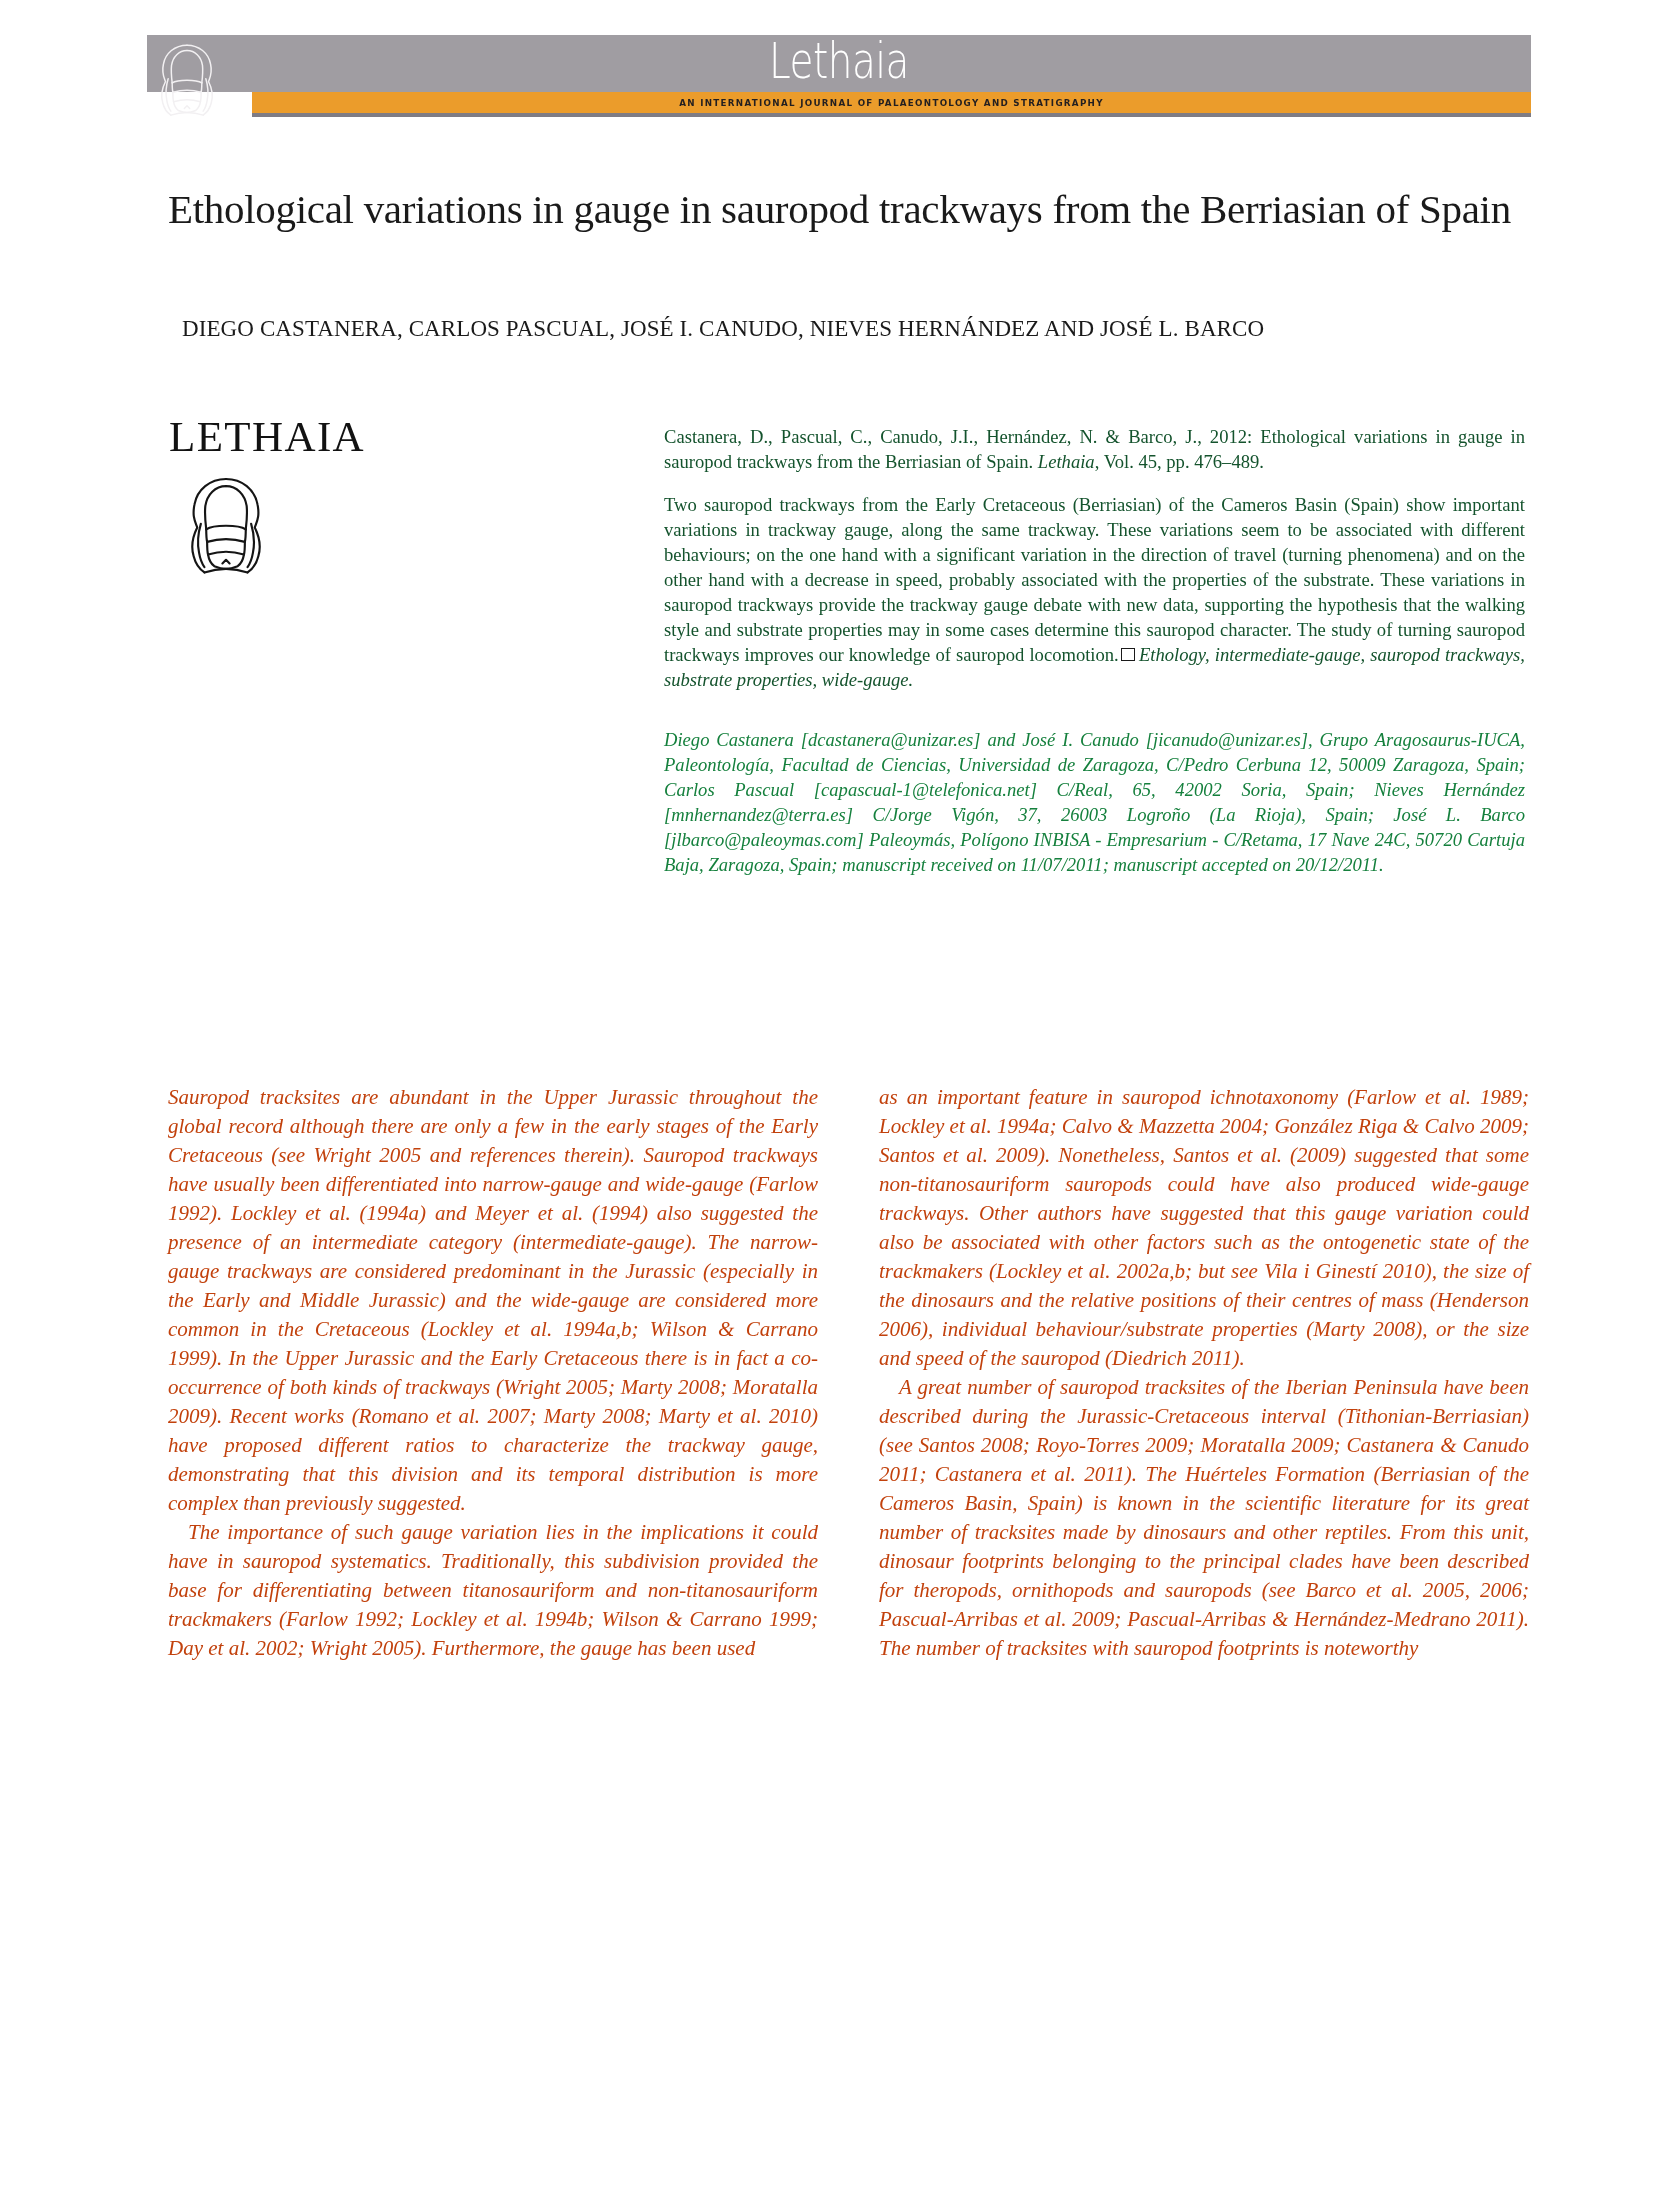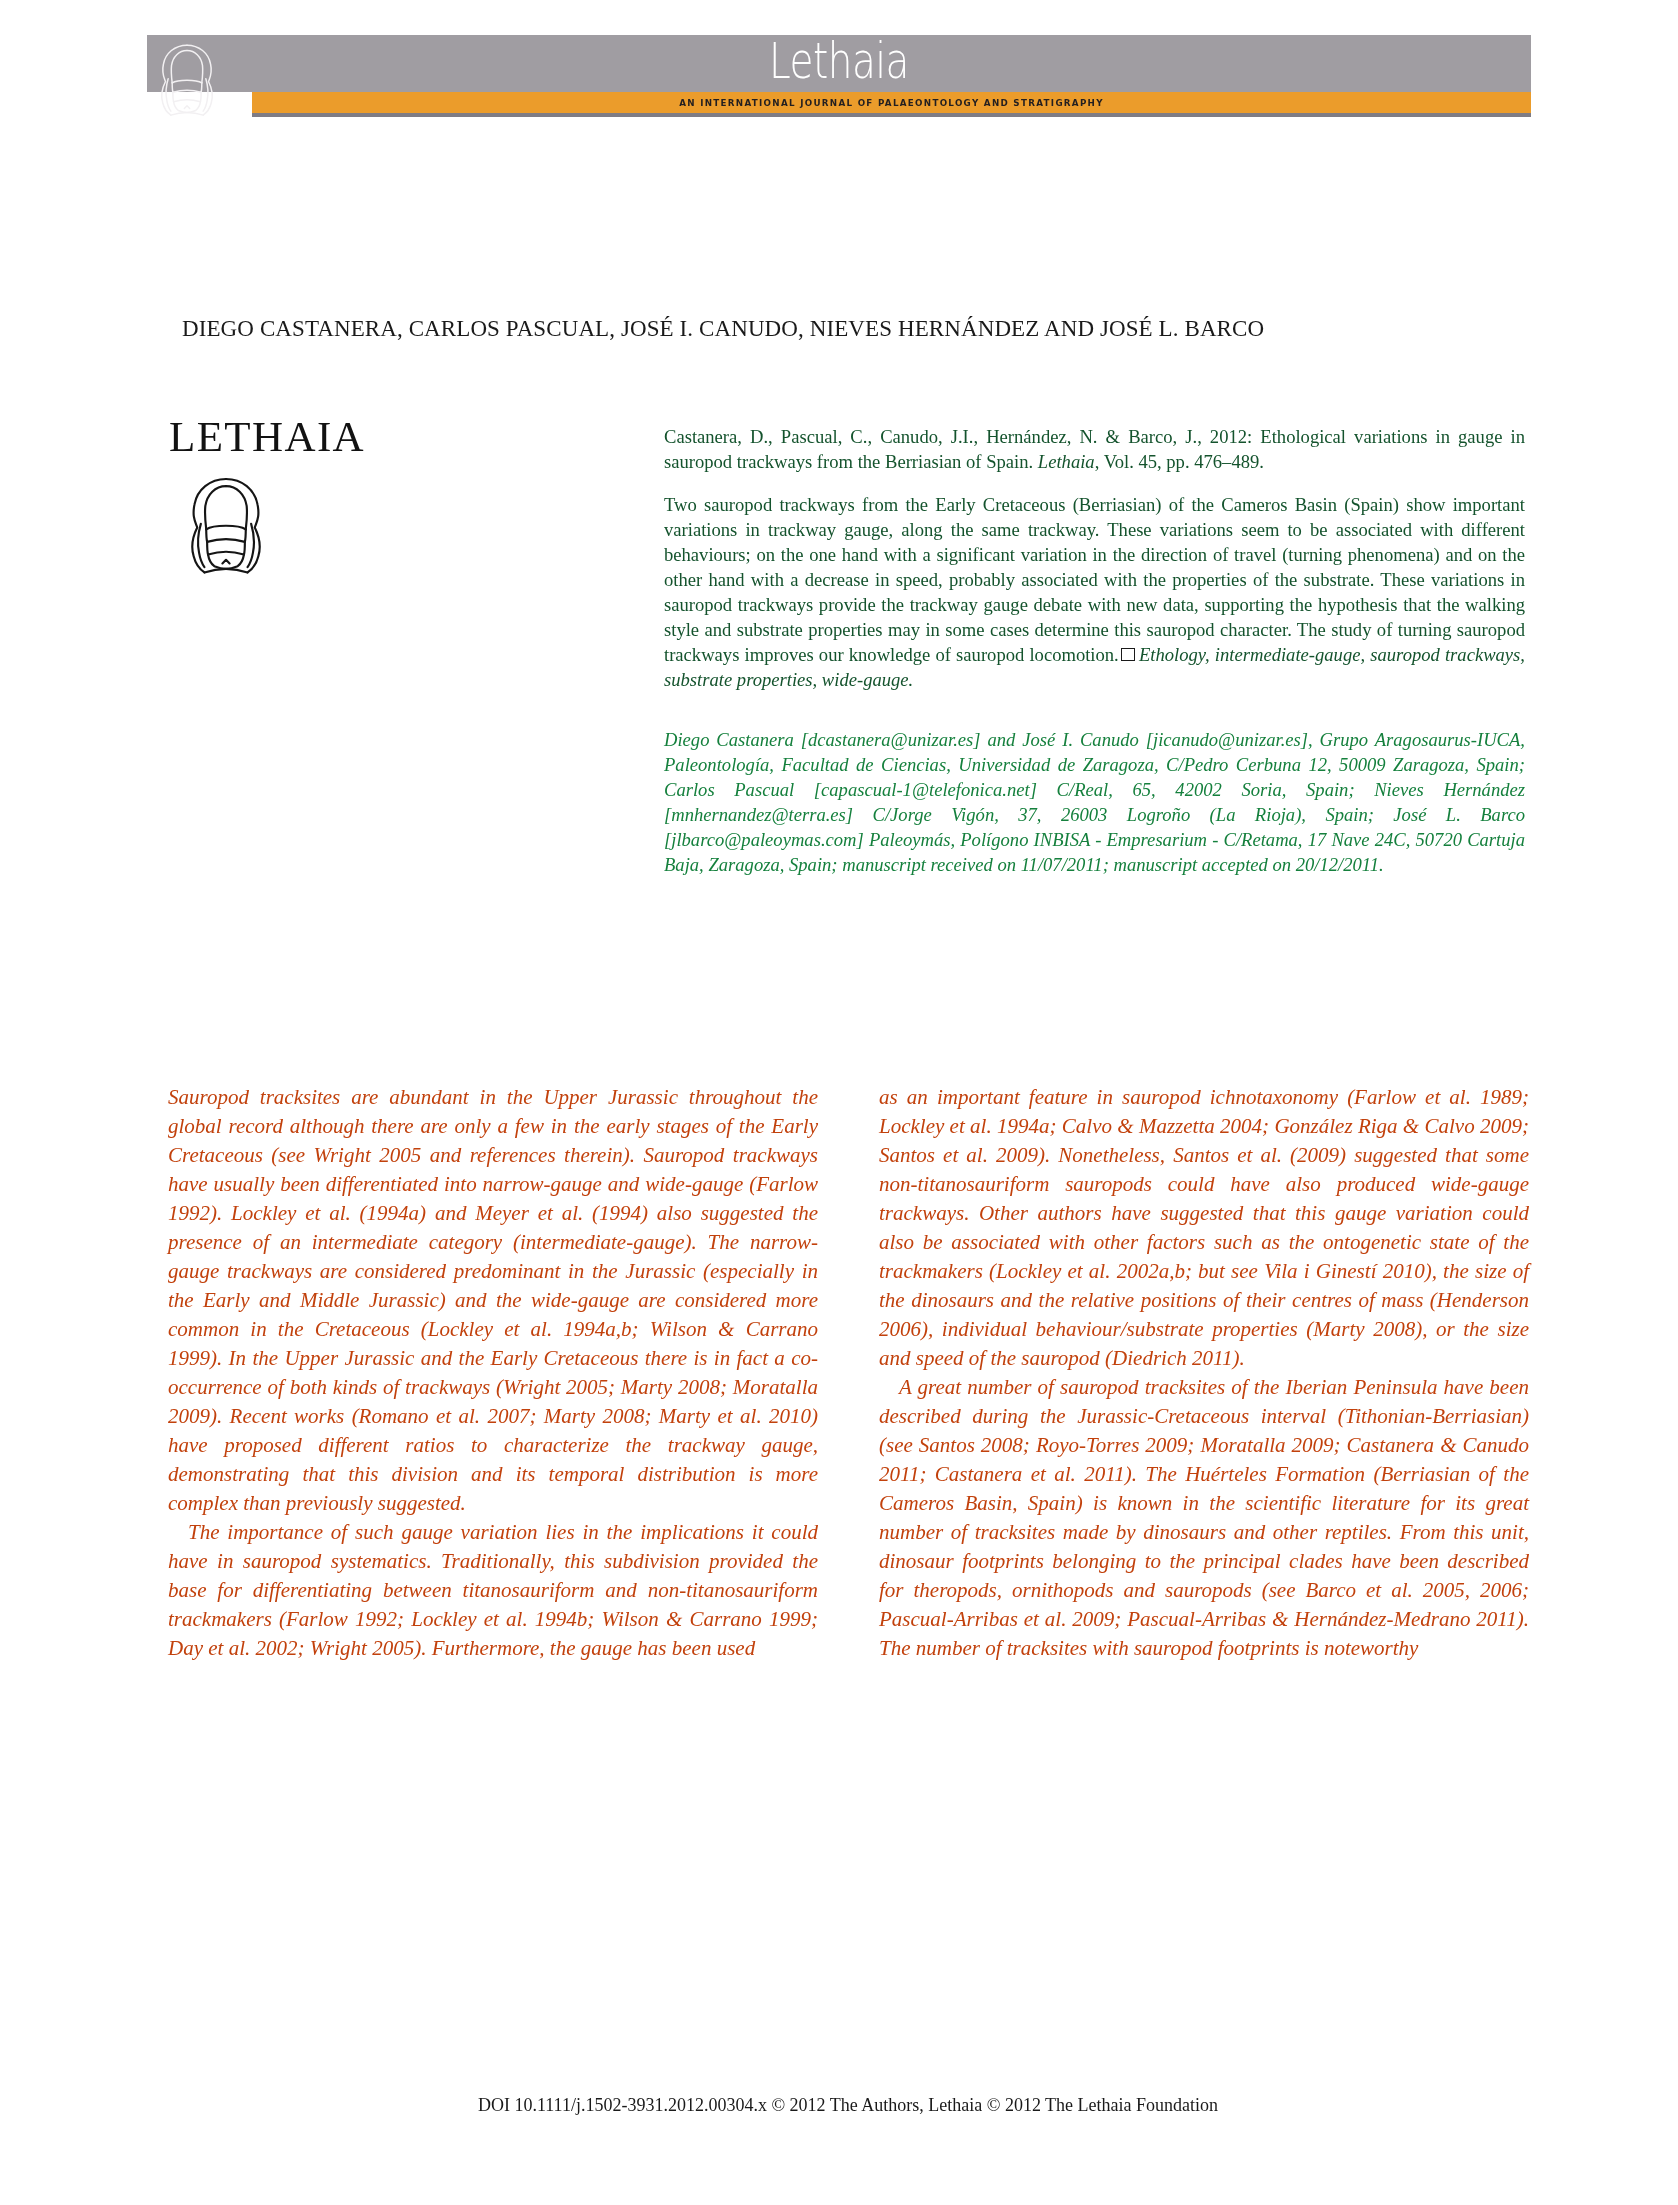--- a/index.html
+++ b/index.html
@@ -238,20 +238,21 @@
       </svg>
     </div>
 
     <div class="masthead-wordmark">Lethaia</div>
 
     <div class="masthead-orange"></div>
     <div class="masthead-subtitle">AN INTERNATIONAL JOURNAL OF PALAEONTOLOGY AND STRATIGRAPHY</div>
     <div class="masthead-underbar"></div>
   </div>
 
+  <h1 class="title">Ethological variations in gauge in sauropod trackways from the Berriasian of Spain</h1>
   <div class="authors">DIEGO CASTANERA, CARLOS PASCUAL, JOSÉ I. CANUDO, NIEVES HERNÁNDEZ AND JOSÉ L. BARCO</div>
 
   <div class="lethaia-mark">
     <div class="lethaia-word">LETHAIA</div>
     <div class="lethaia-mark-logo">
       <svg viewBox="0 0 104 128" xmlns="http://www.w3.org/2000/svg" fill="none" stroke="#151515" stroke-width="2.4" stroke-linecap="round" stroke-linejoin="round">
         <path d="M52 10 C34 10 20 22 17 38 C14 52 18 58 20 64 C15 74 13 86 16 96 C18 104 22 110 28 114"></path>
         <path d="M52 10 C70 10 84 22 87 38 C90 52 86 58 84 64 C89 74 91 86 88 96 C86 104 82 110 76 114"></path>
         <path d="M52 18 C40 18 31 27 29 40 C28 50 29 58 30 66"></path>
         <path d="M52 18 C64 18 73 27 75 40 C76 50 75 58 74 66"></path>
@@ -280,16 +281,15 @@
     <div class="col col-left">
       <p class="bp">Sauropod tracksites are abundant in the Upper Jurassic throughout the global record although there are only a few in the early stages of the Early Cretaceous (see Wright 2005 and references therein). Sauropod trackways have usually been differentiated into narrow-gauge and wide-gauge (Farlow 1992). Lockley et al. (1994a) and Meyer et al. (1994) also suggested the presence of an intermediate category (intermediate-gauge). The narrow-gauge trackways are considered predominant in the Jurassic (especially in the Early and Middle Jurassic) and the wide-gauge are considered more common in the Cretaceous (Lockley et al. 1994a,b; Wilson &amp; Carrano 1999). In the Upper Jurassic and the Early Cretaceous there is in fact a co-occurrence of both kinds of trackways (Wright 2005; Marty 2008; Moratalla 2009). Recent works (Romano et al. 2007; Marty 2008; Marty et al. 2010) have proposed different ratios to characterize the trackway gauge, demonstrating that this division and its temporal distribution is more complex than previously suggested.</p>
       <p class="bp">The importance of such gauge variation lies in the implications it could have in sauropod systematics. Traditionally, this subdivision provided the base for differentiating between titanosauriform and non-titanosauriform trackmakers (Farlow 1992; Lockley et al. 1994b; Wilson &amp; Carrano 1999; Day et al. 2002; Wright 2005). Furthermore, the gauge has been used</p>
     </div>
     <div class="col col-right">
       <p class="bp">as an important feature in sauropod ichnotaxonomy (Farlow et al. 1989; Lockley et al. 1994a; Calvo &amp; Mazzetta 2004; González Riga &amp; Calvo 2009; Santos et al. 2009). Nonetheless, Santos et al. (2009) suggested that some non-titanosauriform sauropods could have also produced wide-gauge trackways. Other authors have suggested that this gauge variation could also be associated with other factors such as the ontogenetic state of the trackmakers (Lockley et al. 2002a,b; but see Vila i Ginestí 2010), the size of the dinosaurs and the relative positions of their centres of mass (Henderson 2006), individual behaviour/substrate properties (Marty 2008), or the size and speed of the sauropod (Diedrich 2011).</p>
       <p class="bp">A great number of sauropod tracksites of the Iberian Peninsula have been described during the Jurassic-Cretaceous interval (Tithonian-Berriasian) (see Santos 2008; Royo-Torres 2009; Moratalla 2009; Castanera &amp; Canudo 2011; Castanera et al. 2011). The Huérteles Formation (Berriasian of the Cameros Basin, Spain) is known in the scientific literature for its great number of tracksites made by dinosaurs and other reptiles. From this unit, dinosaur footprints belonging to the principal clades have been described for theropods, ornithopods and sauropods (see Barco et al. 2005, 2006; Pascual-Arribas et al. 2009; Pascual-Arribas &amp; Hernández-Medrano 2011). The number of tracksites with sauropod footprints is noteworthy</p>
     </div>
   </div>
 
-  <div class="footer">DOI 10.1111/j.1502-3931.2012.00304.x © 2012 The Authors, Lethaia © 2012 The Lethaia Foundation</div>
 
 </div>
 
 
 </body></html>

